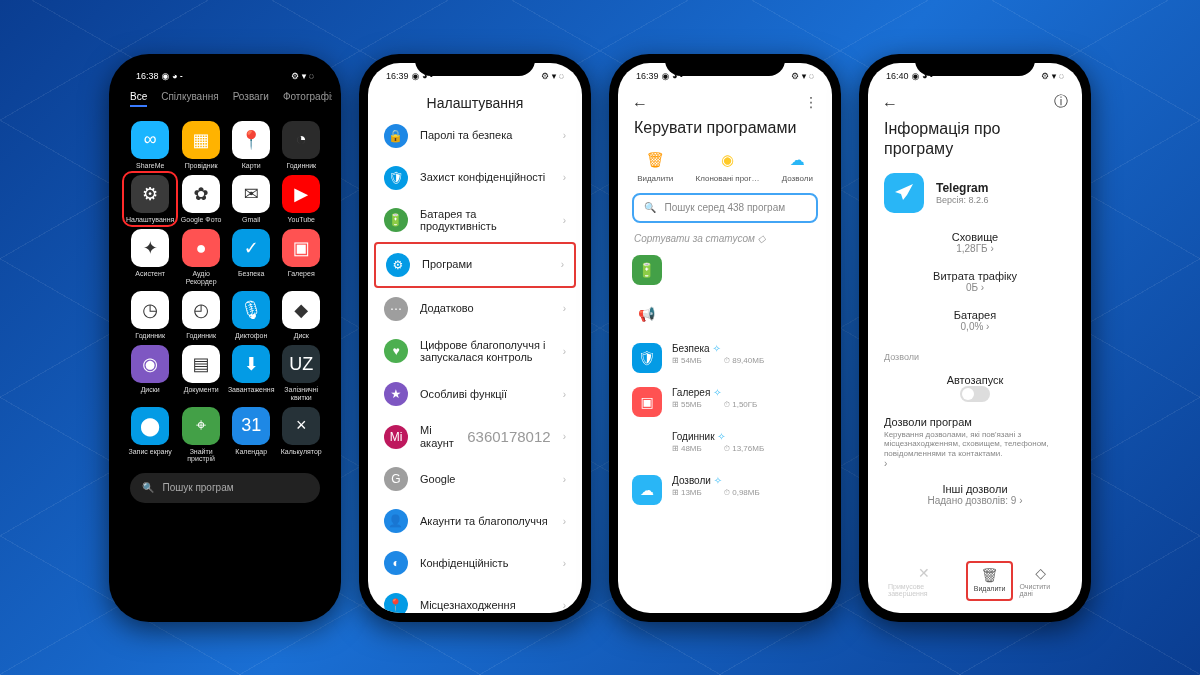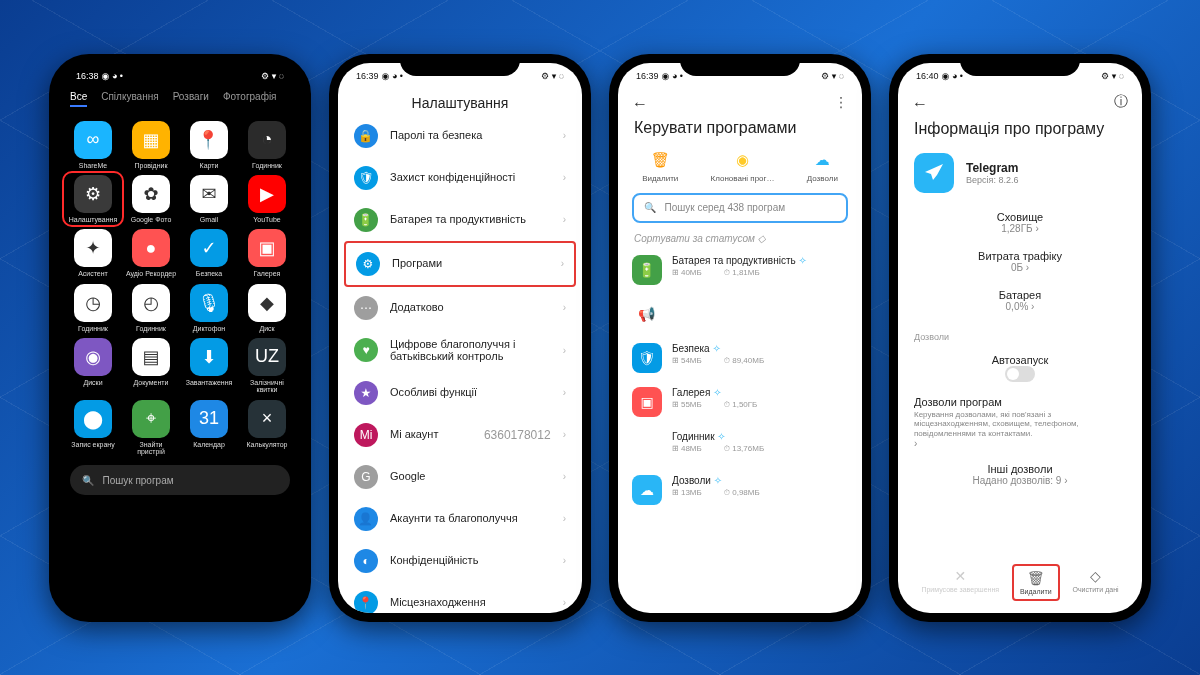--- a/index.html
+++ b/index.html
@@ -14,21 +14,21 @@
   .bg-lines::before {
     content:"";
     position:absolute; inset:0;
     background:
       repeating-linear-gradient(30deg, rgba(255,255,255,0.07) 0 1px, transparent 1px 120px),
       repeating-linear-gradient(-30deg, rgba(255,255,255,0.07) 0 1px, transparent 1px 120px);
     pointer-events:none;
   }
   .stage { position:relative; width:100%; height:100%; display:flex; gap:18px; justify-content:center; align-items:center; padding:40px 36px; }
   .phone {
-    width: 262px; height: 568px;
+    width: 232px; height: 568px;
     background:#000; border-radius:40px; padding:9px;
     position:relative;
     box-shadow: 0 8px 28px rgba(0,0,0,0.55);
   }
   .notch {
     position:absolute; top:0; left:50%; transform:translateX(-50%);
     width:120px; height:22px; background:#000; border-radius:0 0 16px 16px; z-index:30;
   }
   .screen {
     width:100%; height:100%; background:#fff; border-radius:32px; overflow:hidden; position:relative;
@@ -50,21 +50,21 @@
   .app .ic { width:38px; height:38px; border-radius:10px; display:flex; align-items:center; justify-content:center; font-size:18px; }
   .app .lbl { font-size:7px; color:#ddd; text-align:center; line-height:1.05; max-width:52px; }
   .hl { border:2px solid #ff2a2a; border-radius:10px; padding:2px; margin:-4px; }
   .searchbar { margin:10px 12px 0; background:#222; border-radius:20px; height:30px; display:flex; align-items:center; gap:8px; padding:0 12px; font-size:10px; color:#aaa;}
   
   .hdr { text-align:center; font-size:14px; font-weight:500; padding:8px 0 4px; color:#222;}
   .list { padding:0 6px;}
   .row { display:flex; align-items:center; padding:9px 10px; gap:12px; font-size:11px; color:#222;}
   .row .ric { width:24px; height:24px; border-radius:50%; display:flex; align-items:center; justify-content:center; font-size:12px; flex-shrink:0;}
   .row .txt { flex:1; line-height:1.15;}
-  .row .meta { font-size:12px; color:#999;}
+  .row .meta { font-size:15px; color:#999;}
   .row .chev { color:#bbb; font-size:10px;}
   .hlrow { border:2px solid #e53935; border-radius:4px; }
   
   .topbar{ display:flex; align-items:center; justify-content:space-between; padding:6px 14px;}
   .back{font-size:16px;color:#333;}
   .dots{font-size:14px;color:#555;}
   .title3{ font-size:16px; font-weight:500; color:#222; padding:2px 16px 8px;}
   .actions3{ display:flex; justify-content:space-around; padding:4px 8px 10px;}
   .act{ display:flex; flex-direction:column; align-items:center; gap:3px; font-size:8px; color:#555;}
   .act .ai{width:22px;height:22px;display:flex;align-items:center;justify-content:center;font-size:15px;}
@@ -260,21 +260,21 @@
             <div class="txt">Програми</div>
             <div class="chev">›</div>
           </div>
           <div class="row">
             <div class="ric" style="background:#9e9e9e;color:#fff">⋯</div>
             <div class="txt">Додатково</div>
             <div class="chev">›</div>
           </div>
           <div class="row">
             <div class="ric" style="background:#4caf50;color:#fff">♥</div>
-            <div class="txt">Цифрове благополуччя і батьківський контроль</div>
+            <div class="txt">Цифрове благополуччя і запускалася контроль</div>
             <div class="chev">›</div>
           </div>
           <div class="row">
             <div class="ric" style="background:#7e57c2;color:#fff">★</div>
             <div class="txt">Особливі функції</div>
             <div class="chev">›</div>
           </div>
           <div class="row">
             <div class="ric" style="background:#be185d;color:#fff">Mi</div>
             <div class="txt">Мі акаунт</div>
@@ -337,27 +337,20 @@
           </div>
         </div>
     <div class="search3">
       <span style="color:#42a5f5">🔍</span>
       <span>Пошук серед 438 програм</span>
     </div>
     <div class="sort">Сортувати за статусом ◇</div>
     <div class="app-list" id="alist3">
           <div class="arow">
             <div class="aic" style="background:#43a047;color:#fff">🔋</div>
-            <div class="amain">
-              <div class="anm">Батарея та продуктивність <span style="color:#4fc3f7">✧</span></div>
-              <div class="astat">
-                <span>⊞ 40МБ</span>
-                <span>⏱ 1,81МБ</span>
-              </div>
-            </div>
           </div>
           <div class="arow">
             <div class="aic" style="background:#fff;color:#fff">📢</div>
           </div>
           <div class="arow">
             <div class="aic" style="background:#039be5;color:#fff">🛡</div>
             <div class="amain">
               <div class="anm">Безпека <span style="color:#4fc3f7">✧</span></div>
               <div class="astat">
                 <span>⊞ 54МБ</span>

